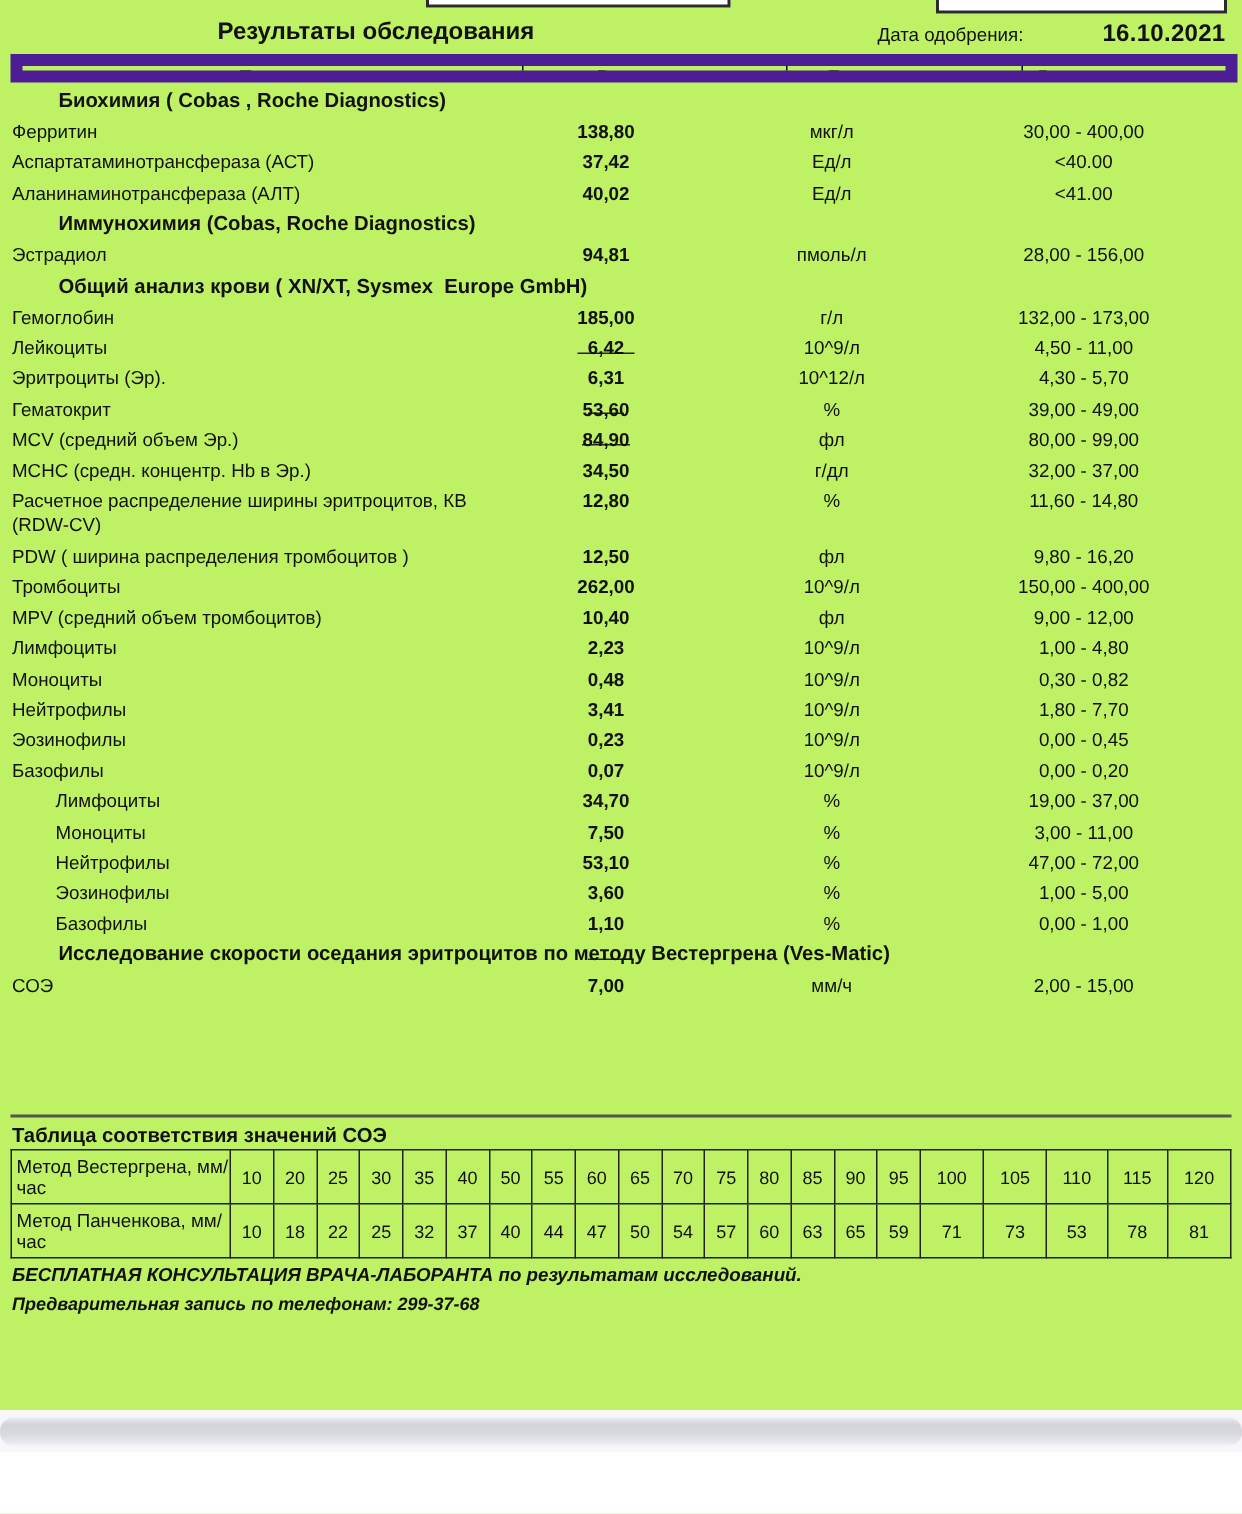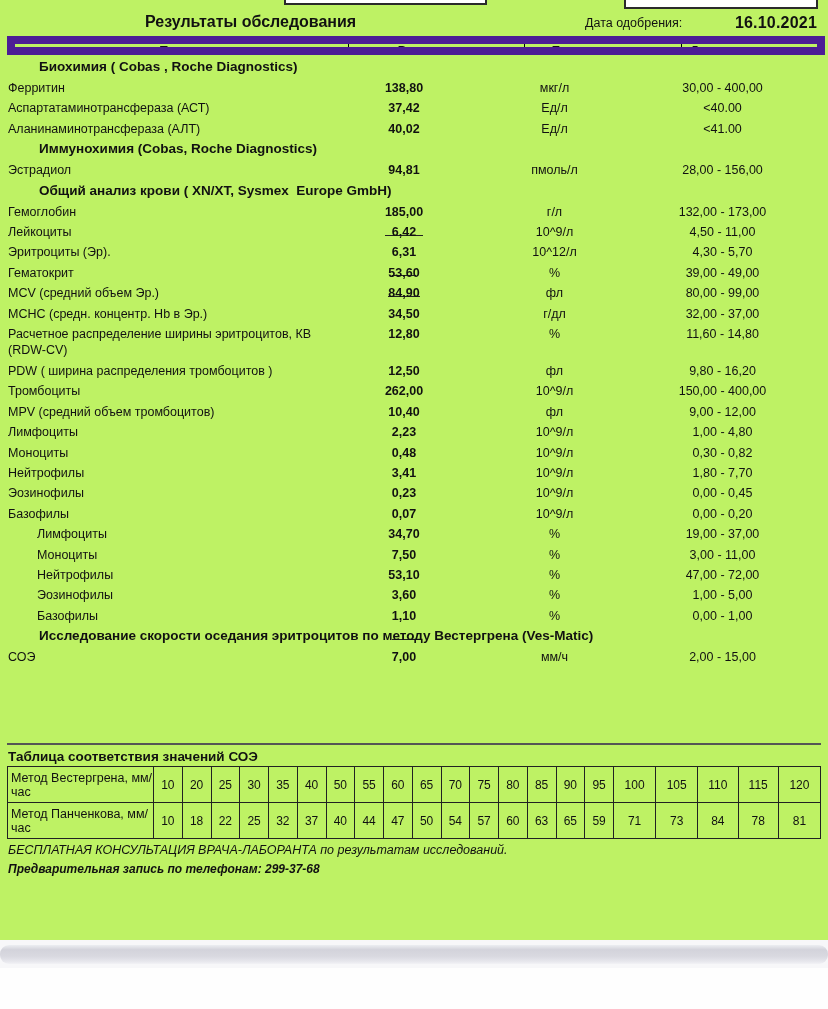--- a/index.html
+++ b/index.html
@@ -45,21 +45,21 @@
   .separator { position: absolute; top: 743px; left: 7px; width: 814px; border-top: 2px solid #555; }
   .soe-title { position: absolute; top: 749px; left: 8px; font-size: 13.5px; font-weight: bold; }
   .soe-table { position: absolute; top: 766px; left: 7px; width: 814px; border-collapse: collapse; }
   .soe-table td {
     border: 1.6px solid #222; font-size: 12px; text-align: center;
     height: 36px; padding: 1px 0; line-height: 14px;
   }
   .soe-table td.lbl { width: 146px; text-align: left; padding-left: 3px; font-size: 12.5px; }
 
   
-  .footer-line1 { position: absolute; top: 843px; left: 8px; font-size: 12.5px; font-weight: normal; font-style: italic; }
+  .footer-line1 { position: absolute; top: 843px; left: 8px; font-size: 12.5px; font-weight: bold; font-style: italic; }
   .footer-line2 { position: absolute; top: 862px; left: 8px; font-size: 12px; font-weight: bold; font-style: italic; }
 
   
   .scroll-zone { position: absolute; top: 940px; left: 0; width: 828px; height: 28px; background: #f7f7f9; }
   .scrollbar {
     position: absolute; top: 5px; left: 0; width: 828px; height: 19px; border-radius: 9px;
     background: linear-gradient(#eceef2 0%, #d3d3db 25%, #d9d9e0 60%, #e6e6ec 85%, #f2f2f6 100%);
   }
   .below-bar { position: absolute; top: 968px; left: 0; width: 828px; height: 41px; background: #fefefe; }
 </style>
@@ -284,21 +284,21 @@
           <td>47</td>
           <td>50</td>
           <td>54</td>
           <td>57</td>
           <td>60</td>
           <td>63</td>
           <td>65</td>
           <td>59</td>
           <td>71</td>
           <td>73</td>
-          <td>84</td>
+          <td>53</td>
           <td>78</td>
           <td>81</td>
         </tr>
       </tbody>
   </table>
 
   <div class="footer-line1">БЕСПЛАТНАЯ КОНСУЛЬТАЦИЯ ВРАЧА-ЛАБОРАНТА по результатам исследований.</div>
   <div class="footer-line2">Предварительная запись по телефонам: 299-37-68</div>
 
   <div class="scroll-zone">

